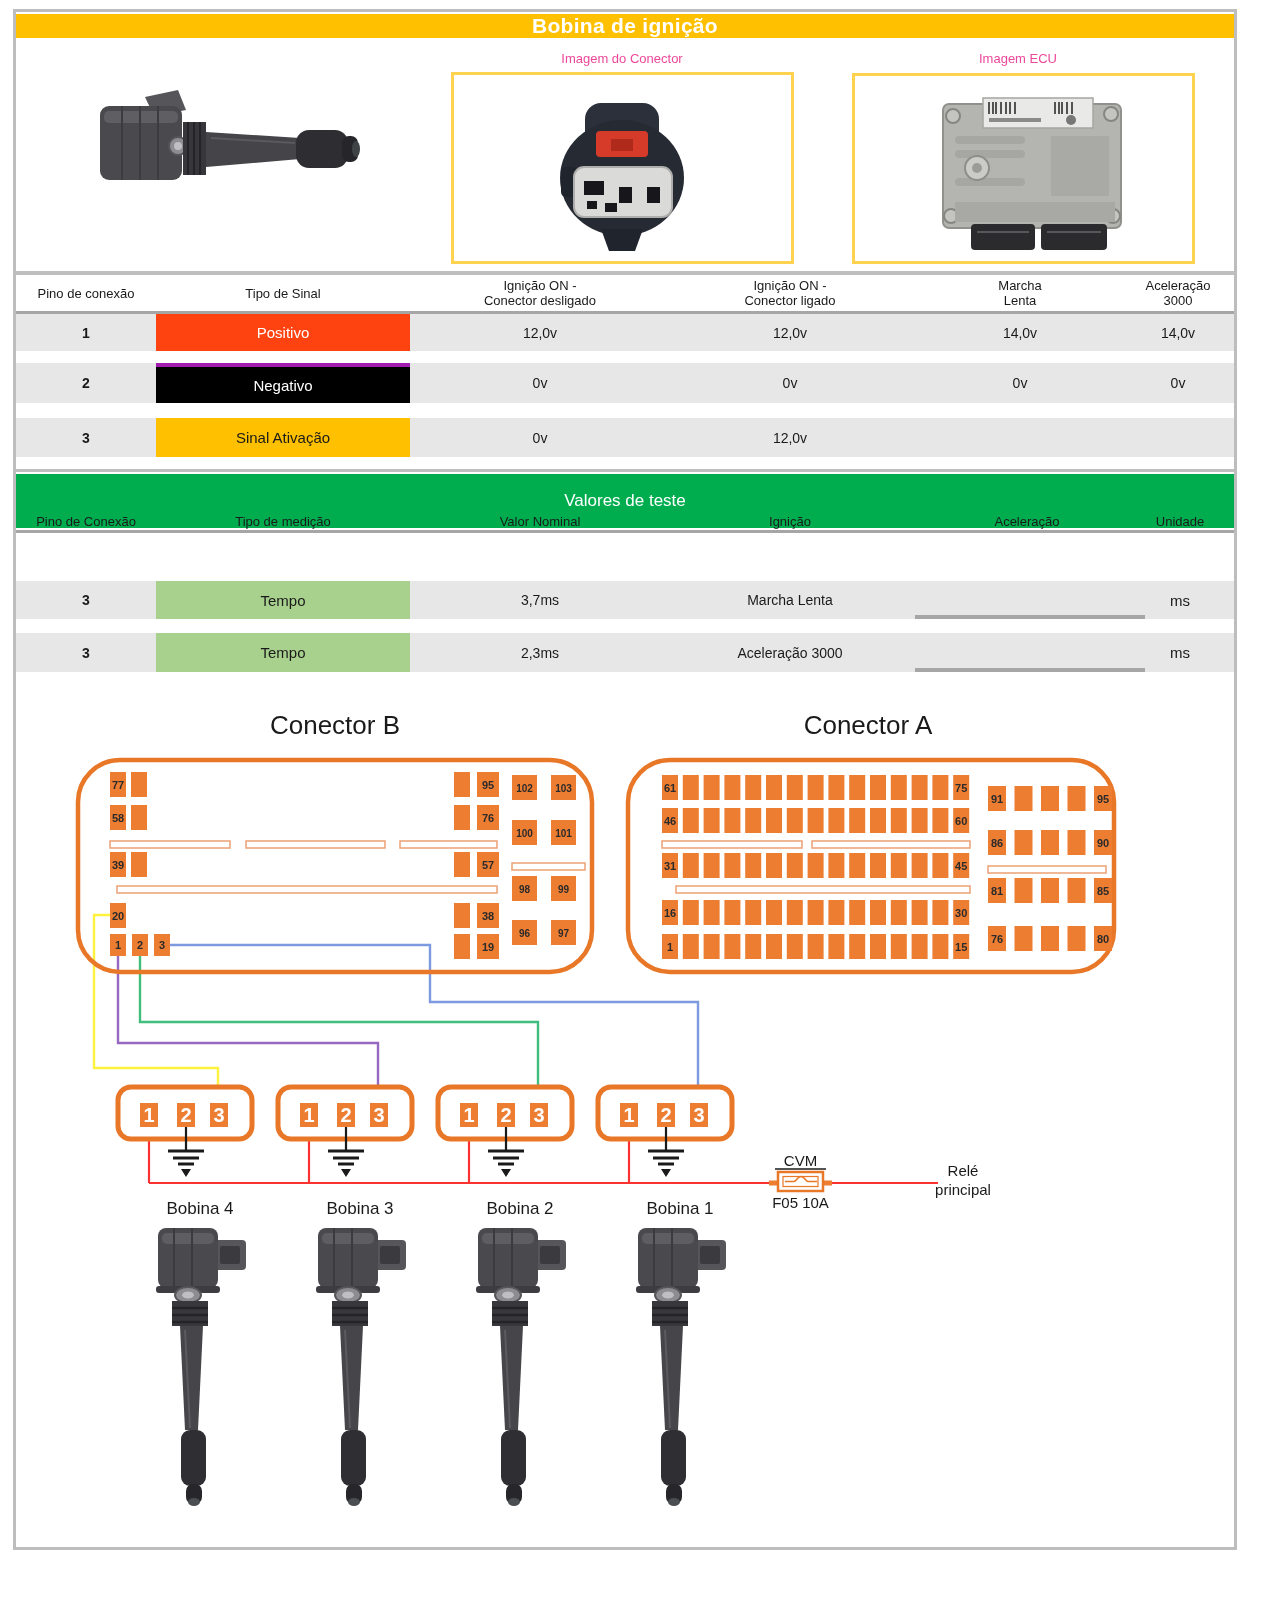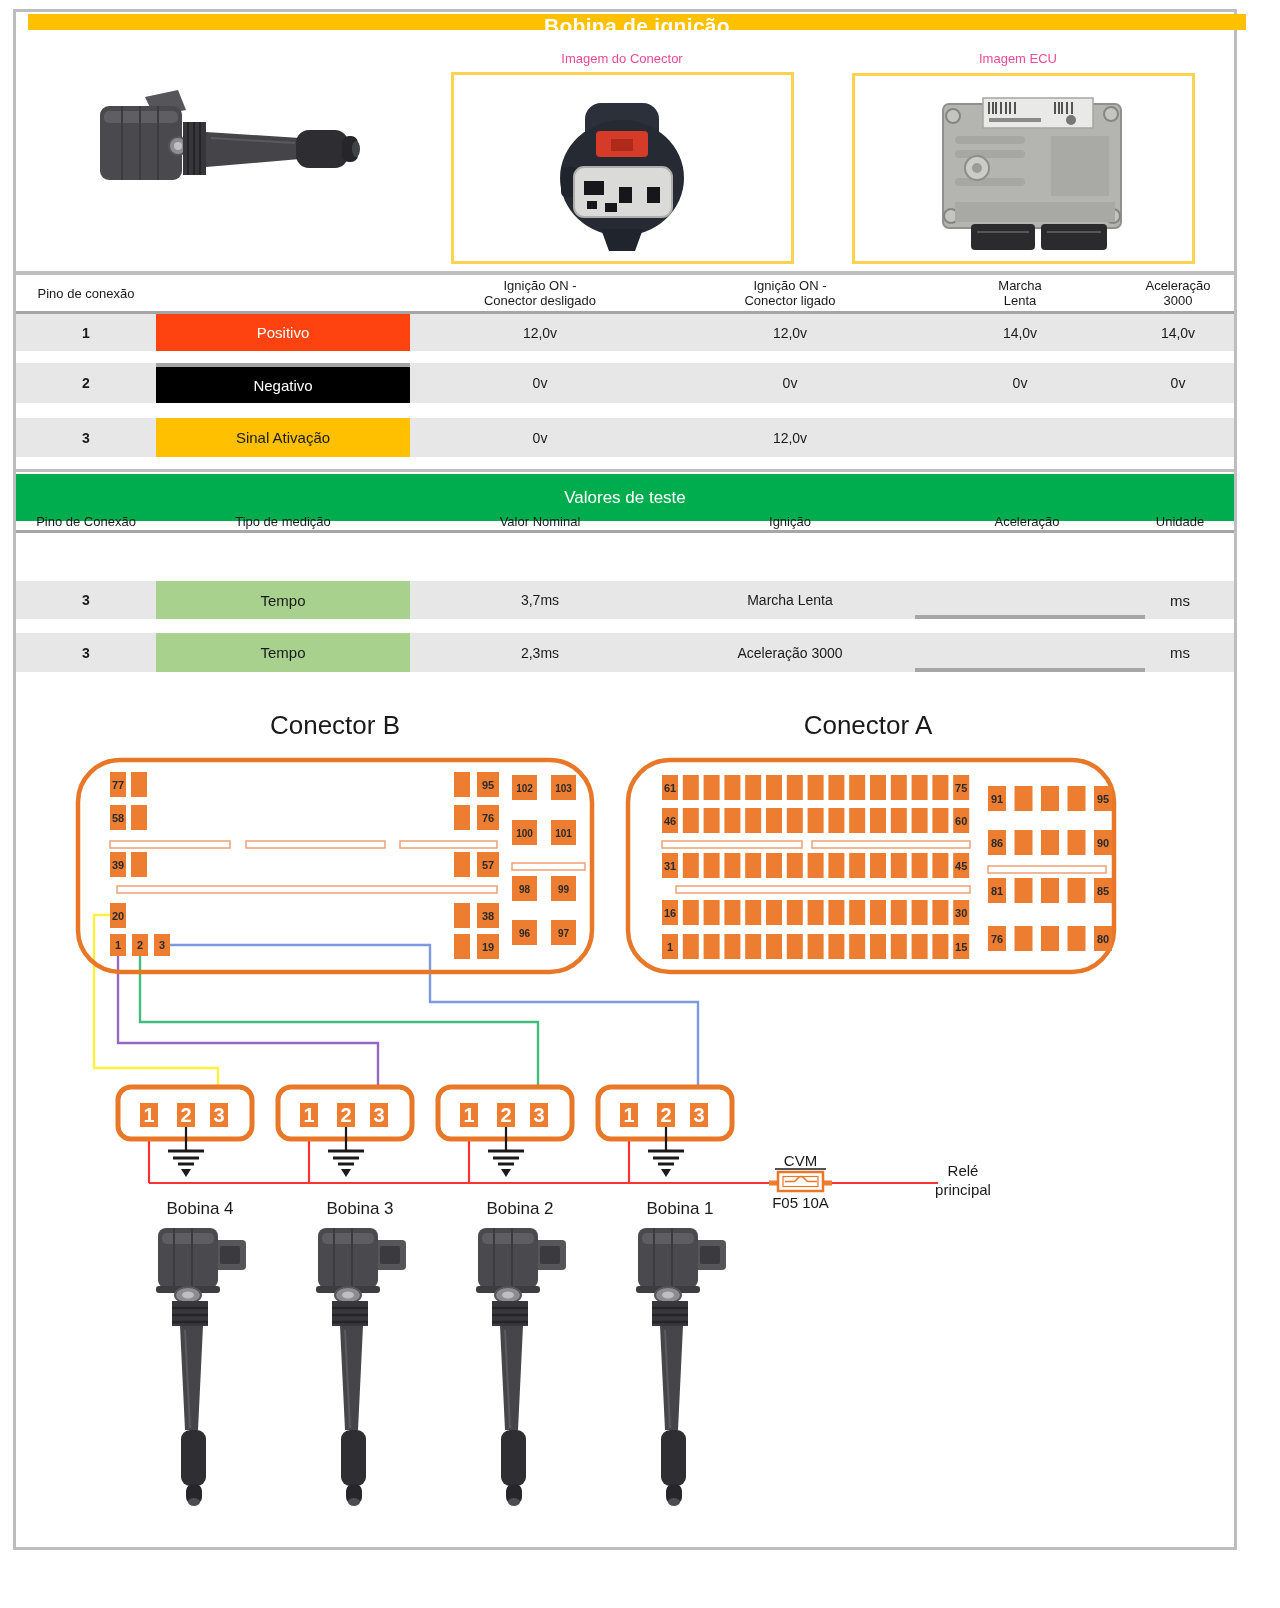--- a/index.html
+++ b/index.html
@@ -1,41 +1,41 @@
 <!DOCTYPE html>
 <html><head>
 <meta charset="utf-8">
 <style>
   html,body{margin:0;padding:0;background:#ffffff;}
   #page{position:relative;width:1280px;height:1608px;background:#fff;overflow:hidden;
         font-family:"Liberation Sans",sans-serif;color:#1a1a1a;}
   .abs{position:absolute;}
   .page-border{left:13px;top:9px;width:1224px;height:1541px;border:3px solid #BDBDBD;box-sizing:border-box;}
-  .title-bar{left:28px;top:14px;width:1218px;height:16px;background:#FFC000;display:flex;align-items:flex-start;justify-content:center;}
+  .title-bar{left:16px;top:14px;width:1218px;height:24px;background:#FFC000;display:flex;align-items:flex-start;justify-content:center;}
   .title-bar span{color:#fff;font-size:21px;font-weight:bold;letter-spacing:.3px;}
   .img-label{top:51px;height:16px;font-size:13px;color:#ec4899;text-align:center;}
   .photo-box{border:3px solid #FFD34F;box-sizing:border-box;background:#fff;}
   .divider{left:16px;width:1218px;background:#BFBFBF;}
   .hline{left:16px;width:1218px;background:#A6A6A6;}
   .hdr{display:flex;align-items:center;justify-content:center;text-align:center;
        font-size:13px;line-height:15px;white-space:pre-line;height:36px;}
   .hdr2{height:18px;}
   .t-row{position:absolute;left:16px;width:1218px;background:#E8E7E7;}
   .cell{position:absolute;top:0;height:100%;display:flex;align-items:center;justify-content:center;font-size:14px;}
   .c-pin{left:0;width:140px;font-weight:bold;}
   .c-block{left:140px;width:254px;font-size:15px;box-sizing:border-box;}
   .c-v0{left:404px;width:240px;}
   .c-v1{left:654px;width:240px;}
   .c-v2{left:924px;width:160px;}
   .c-v3{left:1087px;width:150px;}
   .c-tol{left:924px;width:174px;}
   .c-unit{left:1089px;width:150px;font-size:15px;}
-  .cap-top{border-top:4px solid #a3a3a3;}
+  .cap-top{border-top:4px solid #a21caf;}
   .tol-underline{position:absolute;left:899px;bottom:0;width:230px;height:4px;background:#A6A6A6;}
-  .section-bar{left:16px;top:474px;width:1218px;height:47px;background:#00AD4E;display:flex;align-items:center;justify-content:center;}
+  .section-bar{left:16px;top:474px;width:1218px;height:54px;background:#00AD4E;display:flex;align-items:center;justify-content:center;}
   .section-bar span{color:#fff;font-size:17px;}
   
   .ctitle{font:26px "Liberation Sans",sans-serif;fill:#1a1a1a;}
   .sqnum{font:600 11px "Liberation Sans",sans-serif;fill:#2b2b2b;}
   .sqnum3{font:600 10px "Liberation Sans",sans-serif;fill:#2b2b2b;}
   .pinnum{font:bold 20px "Liberation Sans",sans-serif;fill:#ffffff;}
   .blabel{font:17px "Liberation Sans",sans-serif;fill:#1a1a1a;}
   .dlabel{font:15px "Liberation Sans",sans-serif;fill:#1a1a1a;}
 </style>
 </head>
@@ -114,20 +114,21 @@
         <rect x="116" y="148" width="64" height="26" rx="4" fill="#2b2b2d"></rect>
         <rect x="186" y="148" width="66" height="26" rx="4" fill="#2b2b2d"></rect>
         <path d="M122,156 h52 M192,156 h54" stroke="#55575a" stroke-width="2"></path>
       </g>
     </svg>
   </div>
 
   <div class="abs divider" style="top:271px;height:4px;"></div>
 
   <div class="abs hdr" style="left:16px;top:275px;width:140px;">Pino de conexão</div>
+  <div class="abs hdr" style="left:156px;top:275px;width:254px;">Tipo de Sinal</div>
   <div class="abs hdr" style="left:420px;top:275px;width:240px;">Ignição ON -
 Conector desligado</div>
   <div class="abs hdr" style="left:670px;top:275px;width:240px;">Ignição ON -
 Conector ligado</div>
   <div class="abs hdr" style="left:940px;top:275px;width:160px;">Marcha
 Lenta</div>
   <div class="abs hdr" style="left:1103px;top:275px;width:150px;">Aceleração
 3000</div>
   <div class="abs hline" style="top:311px;height:3px;"></div>
 

